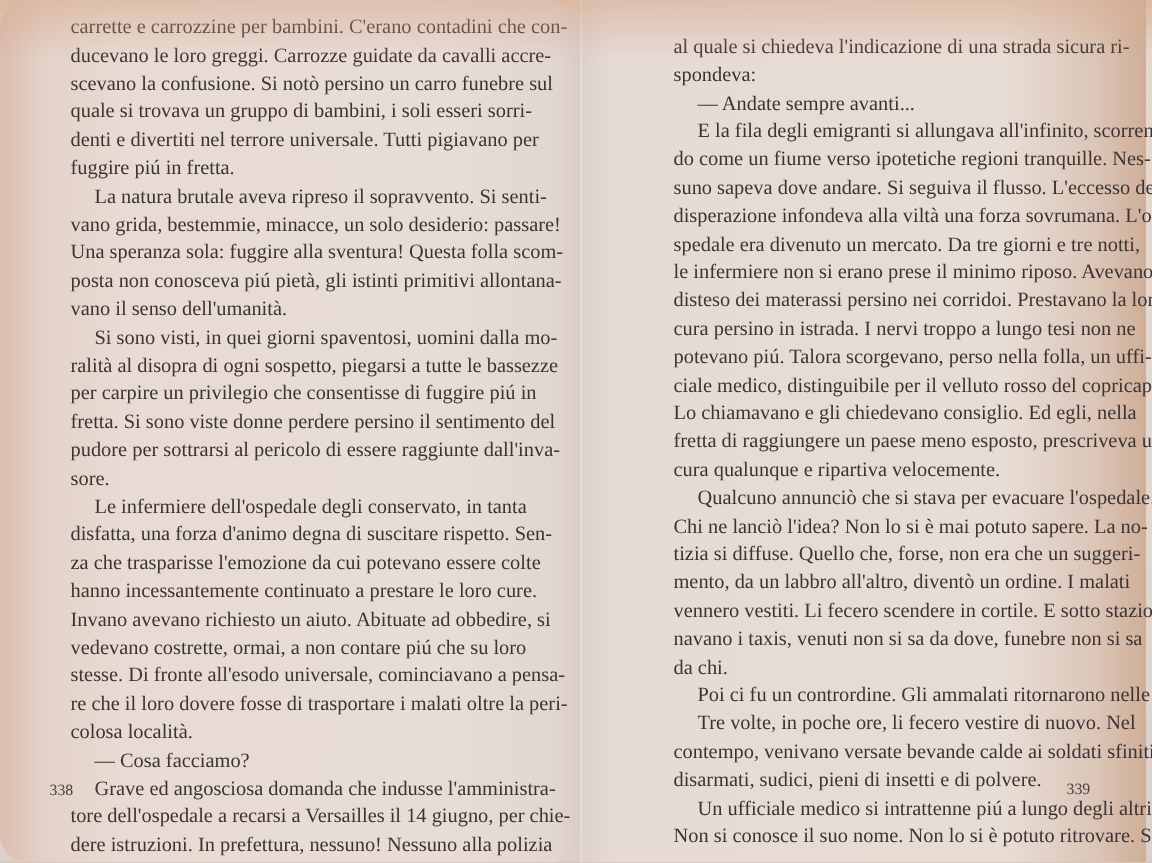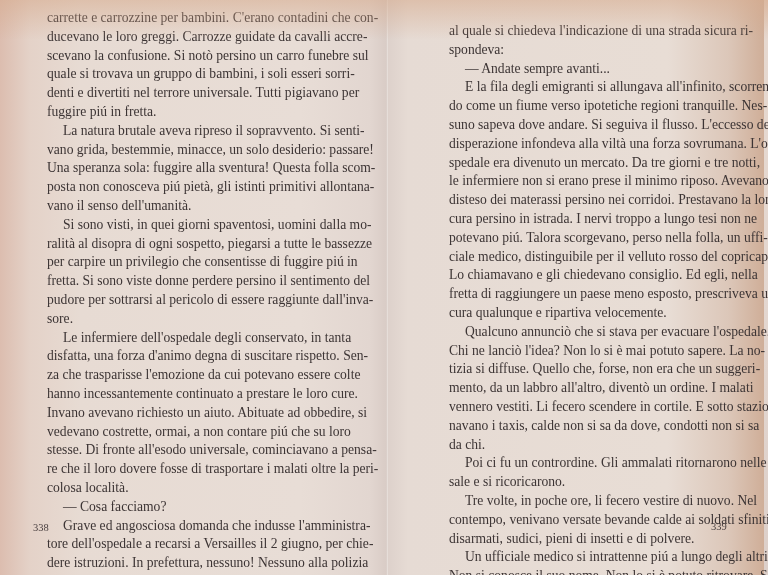--- a/index.html
+++ b/index.html
@@ -20,20 +20,21 @@
   .page {
     position: absolute;
     top: 0;
     height: 575px;
     box-sizing: border-box;
   }
   .page-left {
     left: 0;
     width: 386px;
     background: linear-gradient(90deg, #dcbdaf 0px, #e4d2c8 30px, #e7dbd3 80px, #e8ddd6 300px, #e2d6d0 370px, #d9ccc6 386px);
+    border-radius: 19px;
   }
   .page-right {
     left: 388px;
     width: 376px;
     background: linear-gradient(90deg, #ddd1cb 0px, #e6dbd4 20px, #e8ddd5 280px, #dcc7b9 340px, #cfae98 376px);
   }
   .gutter {
     position: absolute;
     left: 386px;
     top: 0;
@@ -119,21 +120,21 @@
         <span class="line">disfatta, una forza d'animo degna di suscitare rispetto. Sen-</span>
         <span class="line">za che trasparisse l'emozione da cui potevano essere colte</span>
         <span class="line">hanno incessantemente continuato a prestare le loro cure.</span>
         <span class="line">Invano avevano richiesto un aiuto. Abituate ad obbedire, si</span>
         <span class="line">vedevano costrette, ormai, a non contare piú che su loro</span>
         <span class="line">stesse. Di fronte all'esodo universale, cominciavano a pensa-</span>
         <span class="line">re che il loro dovere fosse di trasportare i malati oltre la peri-</span>
         <span class="line last">colosa località.</span>
         <span class="line indent last">— Cosa facciamo?</span>
         <span class="line indent">Grave ed angosciosa domanda che indusse l'amministra-</span>
-        <span class="line">tore dell'ospedale a recarsi a Versailles il 2 giugno, per chie-</span>
+        <span class="line">tore dell'ospedale a recarsi a Versailles il 14 giugno, per chie-</span>
         <span class="line">dere istruzioni. In prefettura, nessuno! Nessuno alla polizia</span>
         <span class="line">ed alla gendarmeria! Persino i pompieri erano fuggiti, ab-</span>
       </div>
     <div class="page-number">338</div>
   </div>
   <div class="gutter"></div>
   <div class="page page-right">
     <div class="text-block" id="right-text">
         <span class="line">al quale si chiedeva l'indicazione di una strada sicura ri-</span>
         <span class="line last">spondeva:</span>
@@ -149,24 +150,23 @@
         <span class="line">potevano piú. Talora scorgevano, perso nella folla, un uffi-</span>
         <span class="line">ciale medico, distinguibile per il velluto rosso del copricapo.</span>
         <span class="line">Lo chiamavano e gli chiedevano consiglio. Ed egli, nella</span>
         <span class="line">fretta di raggiungere un paese meno esposto, prescriveva una</span>
         <span class="line last">cura qualunque e ripartiva velocemente.</span>
         <span class="line indent">Qualcuno annunciò che si stava per evacuare l'ospedale.</span>
         <span class="line">Chi ne lanciò l'idea? Non lo si è mai potuto sapere. La no-</span>
         <span class="line">tizia si diffuse. Quello che, forse, non era che un suggeri-</span>
         <span class="line">mento, da un labbro all'altro, diventò un ordine. I malati</span>
         <span class="line">vennero vestiti. Li fecero scendere in cortile. E sotto stazio-</span>
-        <span class="line">navano i taxis, calde non si sa da dove, condotti non si sa</span>
+        <span class="line">navano i taxis, venuti non si sa da dove, funebre non si sa</span>
         <span class="line last">da chi.</span>
         <span class="line indent">Poi ci fu un contrordine. Gli ammalati ritornarono nelle</span>
-        <span class="line last">sale e si ricoricarono.</span>
         <span class="line indent">Tre volte, in poche ore, li fecero vestire di nuovo. Nel</span>
         <span class="line">contempo, venivano versate bevande calde ai soldati sfiniti e</span>
         <span class="line last">disarmati, sudici, pieni di insetti e di polvere.</span>
         <span class="line indent">Un ufficiale medico si intrattenne piú a lungo degli altri.</span>
         <span class="line">Non si conosce il suo nome. Non lo si è potuto ritrovare. Si</span>
       </div>
     <div class="page-number">339</div>
   </div>
   <div class="top-shade"></div>
 </div>

